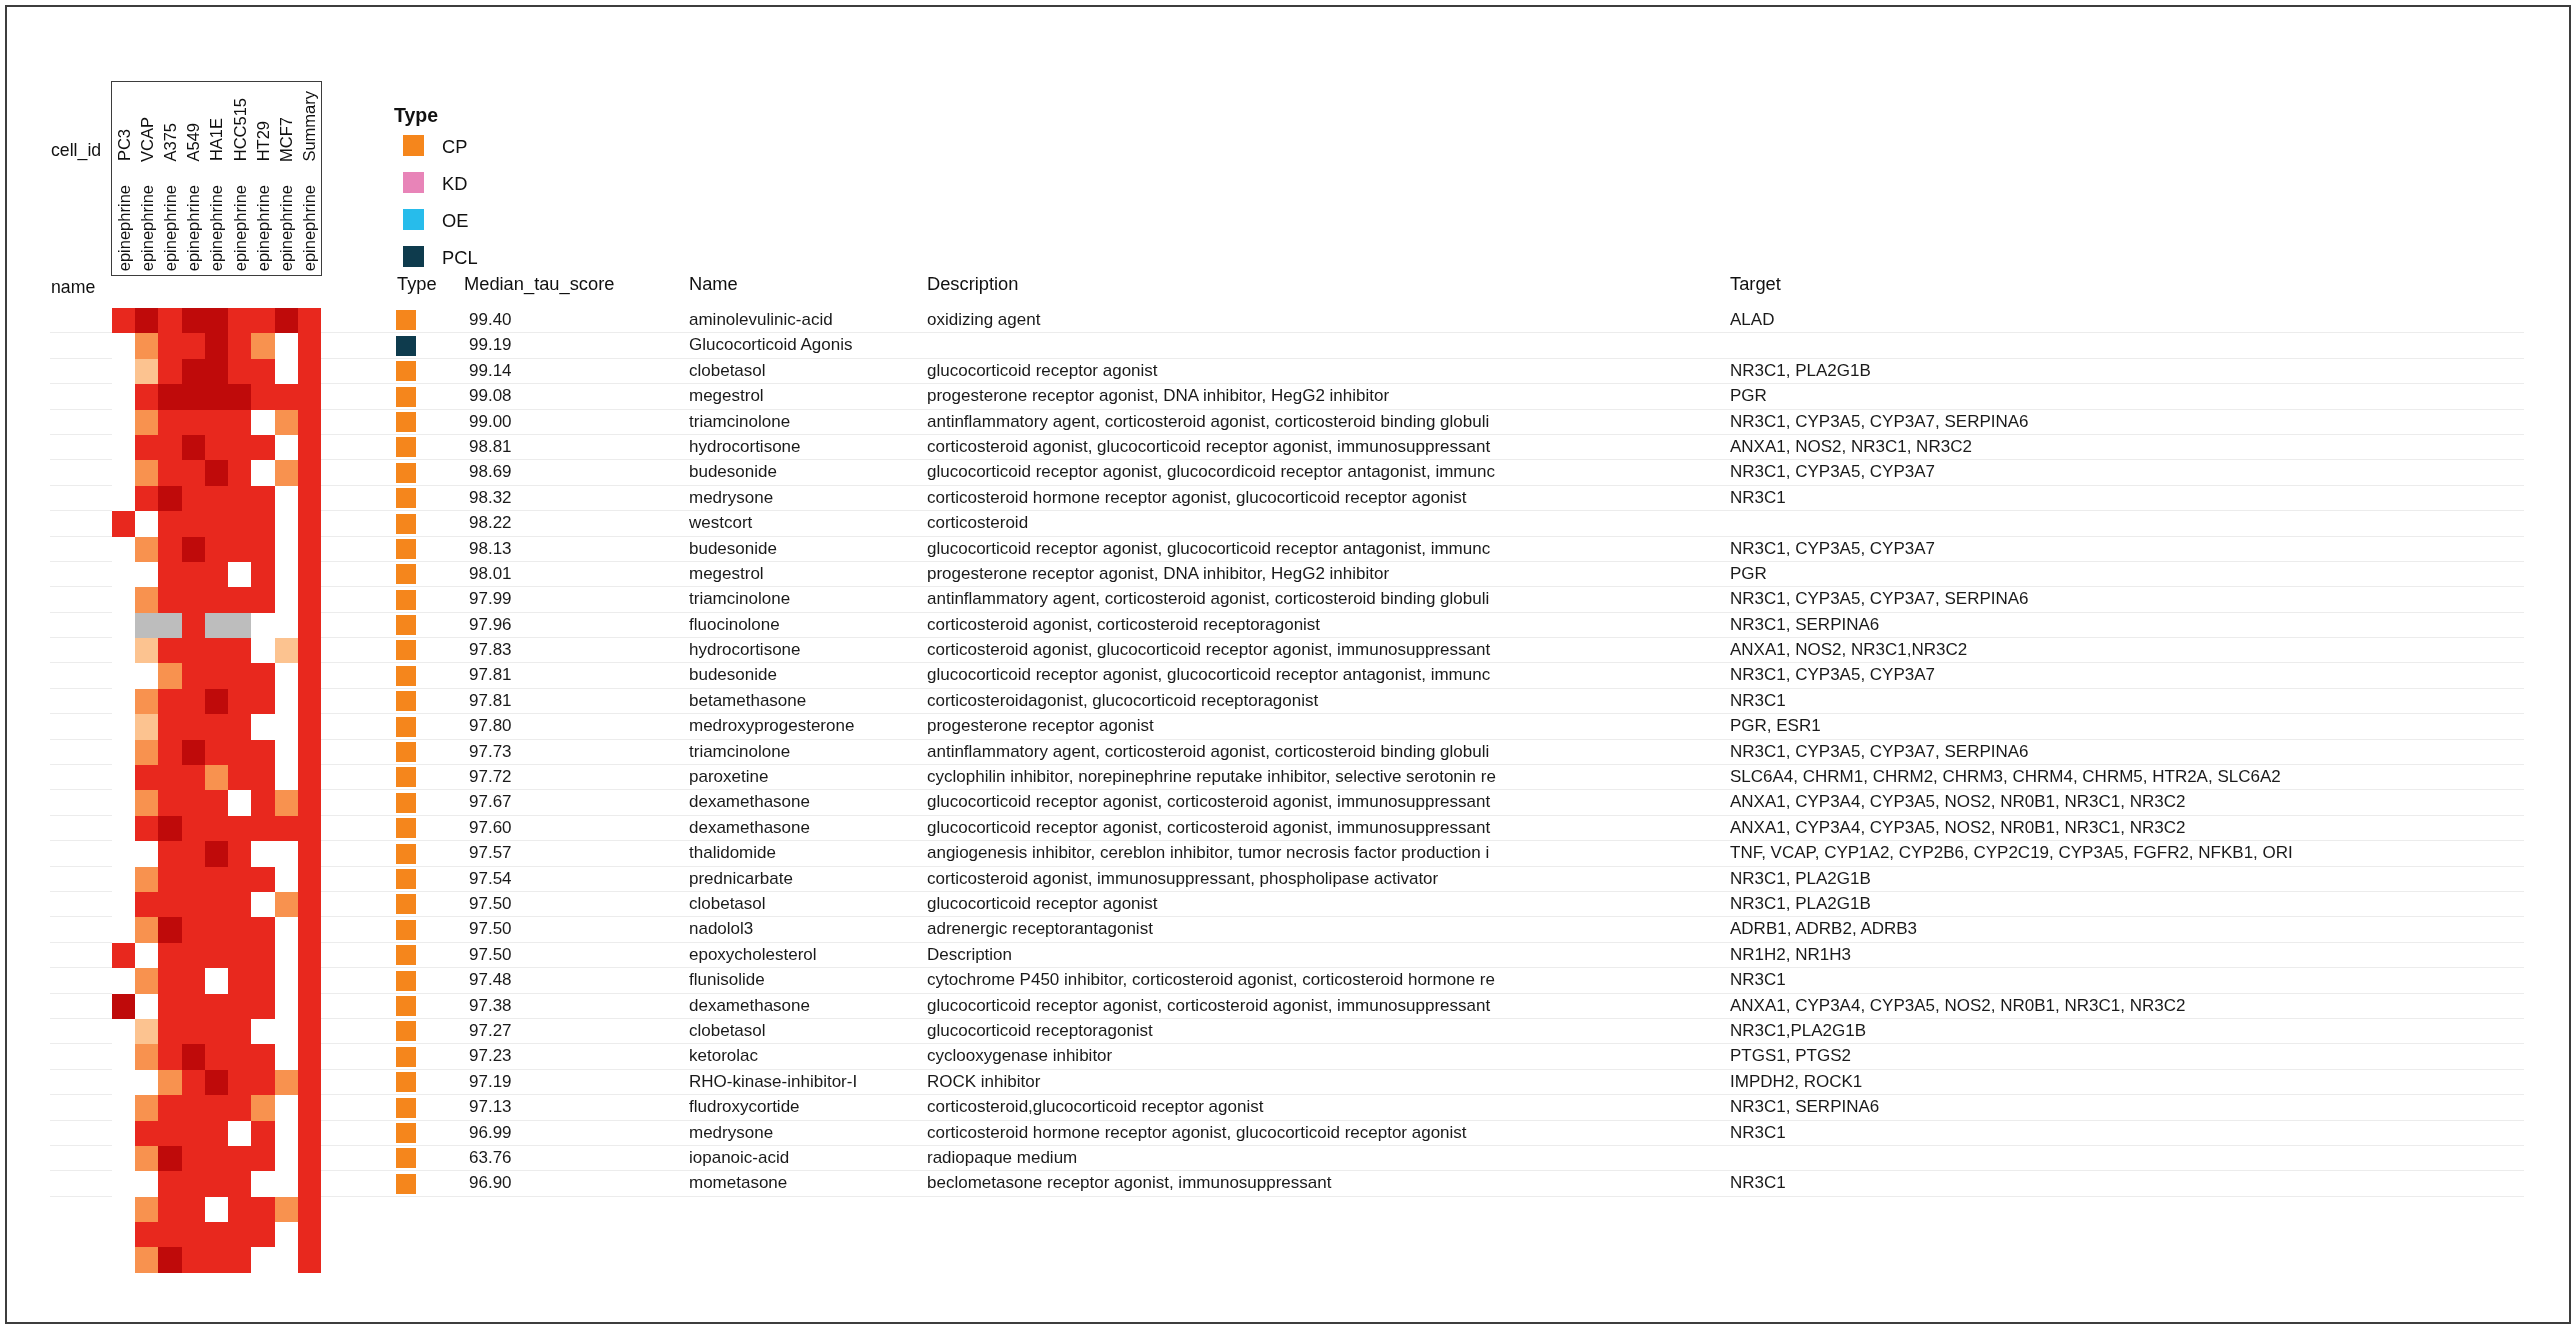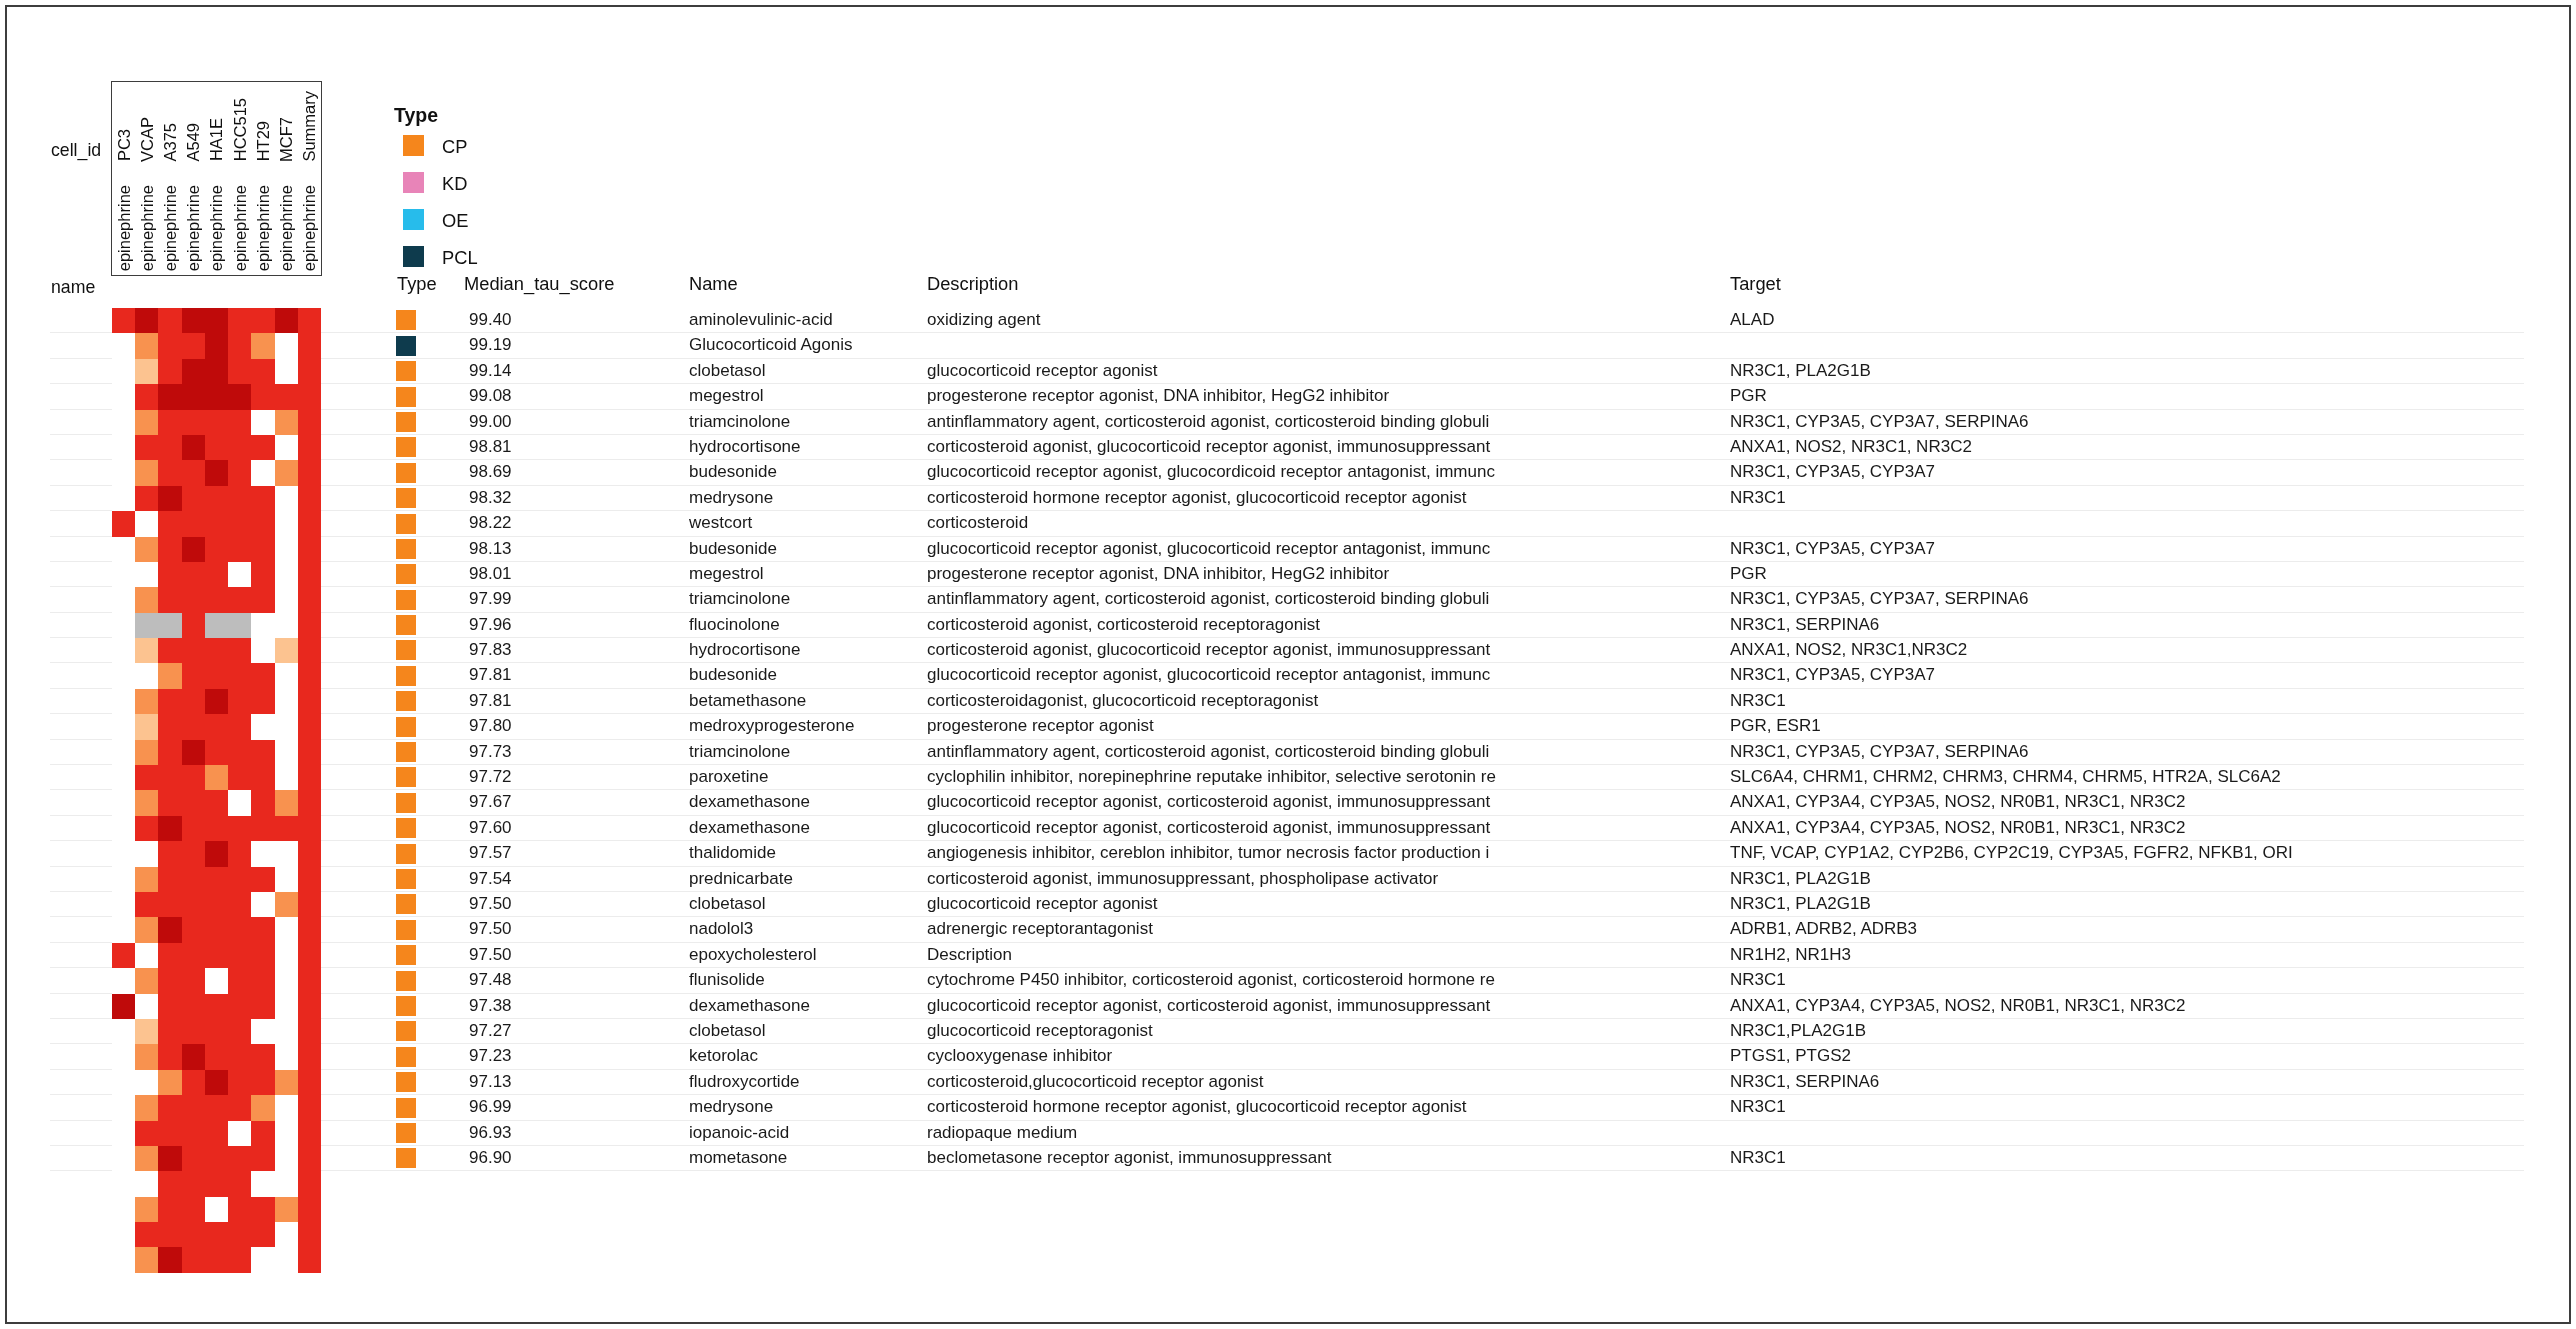--- a/index.html
+++ b/index.html
@@ -705,35 +705,42 @@
     </div>
     <div class="trow">
       <span class="sw" style="background: rgb(245, 134, 28);"></span>
       <span class="c-score">97.23</span>
       <span class="c-name">ketorolac</span>
       <span class="c-desc">cyclooxygenase inhibitor</span>
       <span class="c-target">PTGS1, PTGS2</span>
     </div>
     <div class="trow">
       <span class="sw" style="background: rgb(245, 134, 28);"></span>
+      <span class="c-score">97.19</span>
+      <span class="c-name">RHO-kinase-inhibitor-I</span>
+      <span class="c-desc">ROCK inhibitor</span>
+      <span class="c-target">IMPDH2, ROCK1</span>
+    </div>
+    <div class="trow">
+      <span class="sw" style="background: rgb(245, 134, 28);"></span>
       <span class="c-score">97.13</span>
       <span class="c-name">fludroxycortide</span>
       <span class="c-desc">corticosteroid,glucocorticoid receptor agonist</span>
       <span class="c-target">NR3C1, SERPINA6</span>
     </div>
     <div class="trow">
       <span class="sw" style="background: rgb(245, 134, 28);"></span>
       <span class="c-score">96.99</span>
       <span class="c-name">medrysone</span>
       <span class="c-desc">corticosteroid hormone receptor agonist, glucocorticoid receptor agonist</span>
       <span class="c-target">NR3C1</span>
     </div>
     <div class="trow">
       <span class="sw" style="background: rgb(245, 134, 28);"></span>
-      <span class="c-score">96.93</span>
+      <span class="c-score">63.76</span>
       <span class="c-name">iopanoic-acid</span>
       <span class="c-desc">radiopaque medium</span>
       <span class="c-target"></span>
     </div>
     <div class="trow">
       <span class="sw" style="background: rgb(245, 134, 28);"></span>
       <span class="c-score">96.90</span>
       <span class="c-name">mometasone</span>
       <span class="c-desc">beclometasone receptor agonist, immunosuppressant</span>
       <span class="c-target">NR3C1</span>

